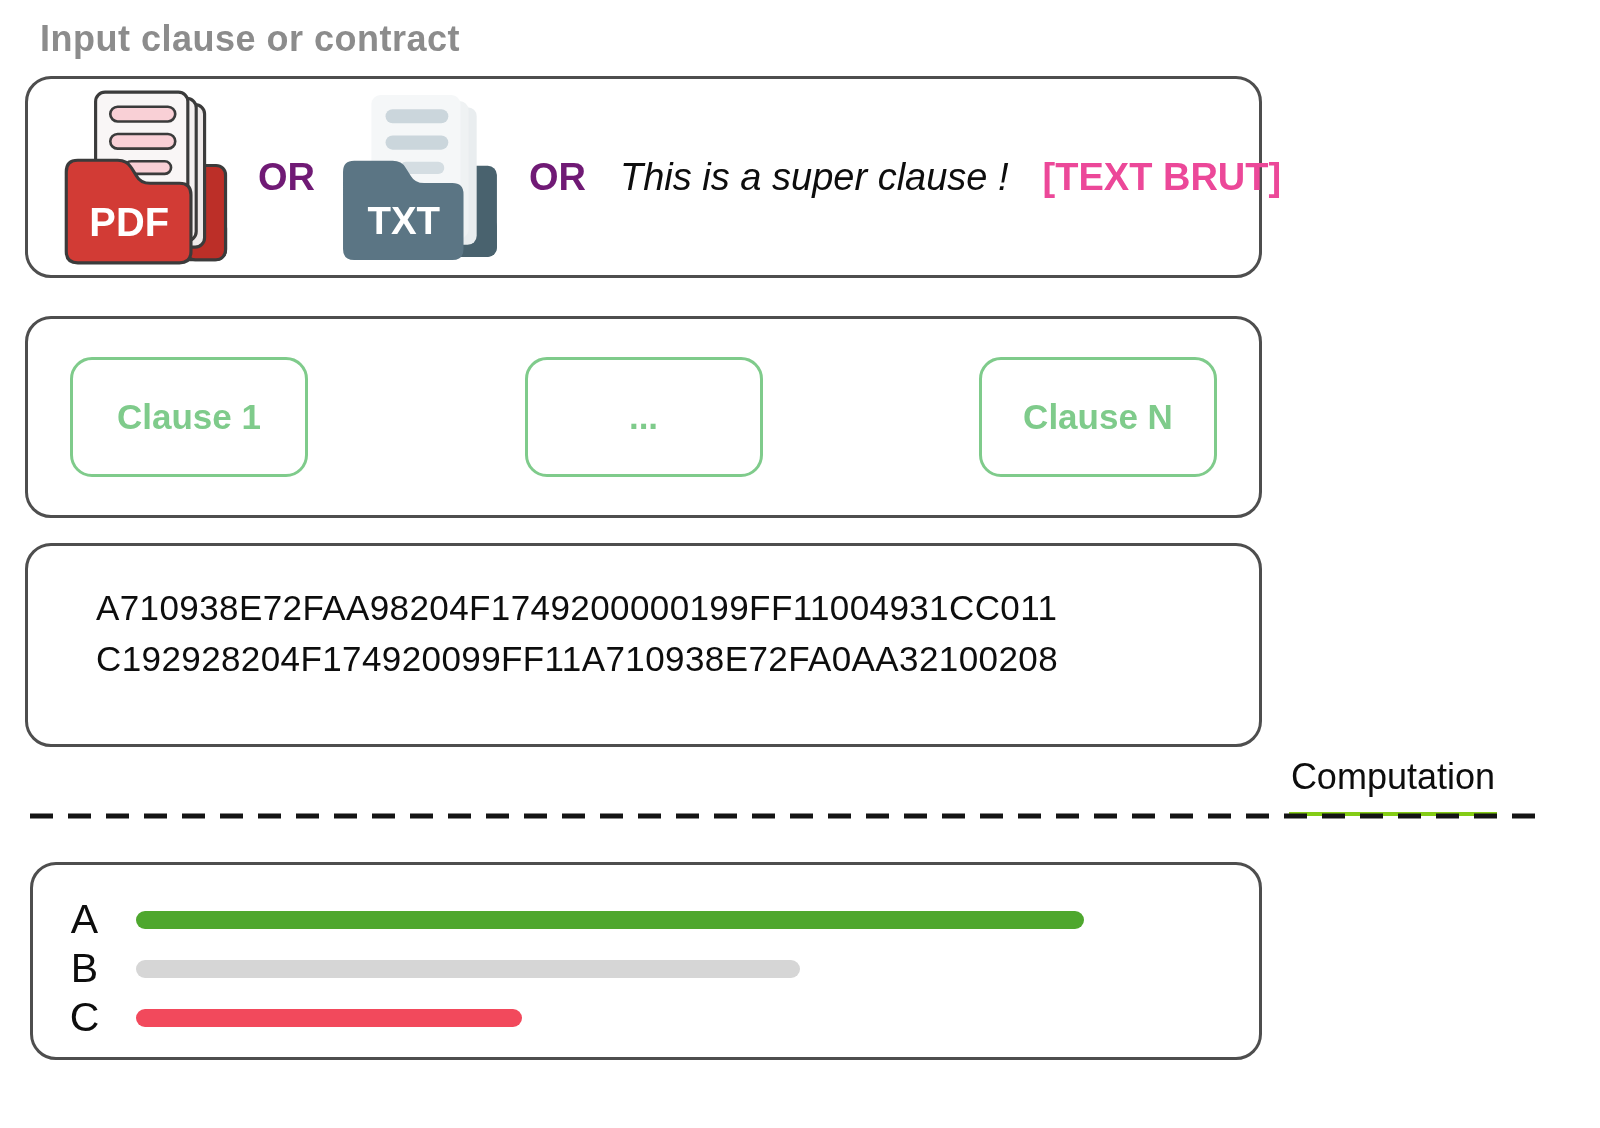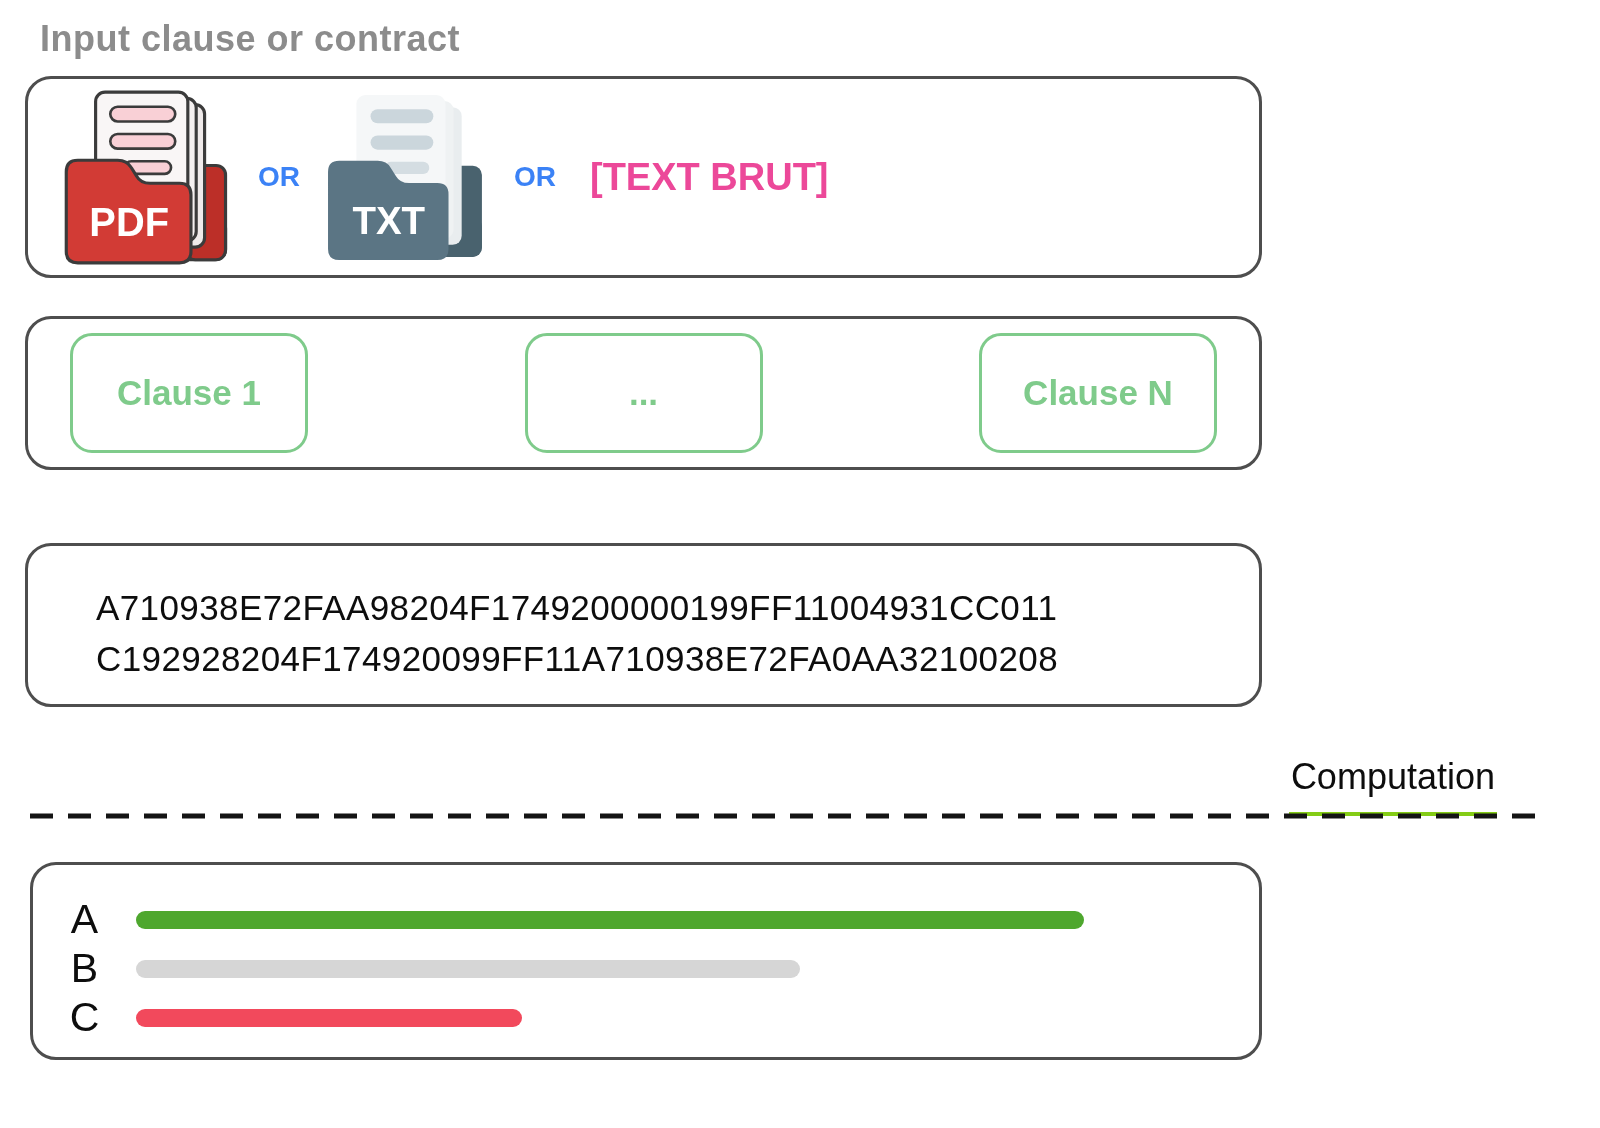--- a/index.html
+++ b/index.html
@@ -5,31 +5,31 @@
   * { margin:0; padding:0; box-sizing:border-box; }
   html,body { width:1600px; height:1128px; background:#ffffff; font-family:"Liberation Sans", sans-serif; color:#111; overflow:hidden; }
   .abs { position:absolute; }
 
   .page-title { left:40px; top:18px; font-size:36px; font-weight:700; color:#8c8c8c; letter-spacing:0.5px; }
 
   .panel { border:3px solid #4e4e4e; border-radius:26px; background:#fff; }
 
   
   .input-box { left:25px; top:76px; width:1237px; height:202px; display:flex; align-items:center; padding:0 26px 0 36px; gap:26px; }
-  .or-label { font-size:28px; font-weight:800; color:#3b82f6; }
+  .or-label { font-size:38px; font-weight:800; color:#701a75; }
   .example-text { font-size:38px; font-style:italic; color:#0d0d0d; margin-left:8px; white-space:nowrap; }
   .raw-tag { font-size:38px; font-weight:800; color:#ec4899; margin-left:8px; white-space:nowrap; }
   .file-icon { flex:0 0 auto; }
 
   
-  .clauses-box { left:25px; top:316px; width:1237px; height:154px; display:flex; align-items:center; justify-content:space-between; padding:12px 42px; }
+  .clauses-box { left:25px; top:316px; width:1237px; height:202px; display:flex; align-items:center; justify-content:space-between; padding:12px 42px; }
   .clause-chip { width:238px; height:120px; border:3px solid #7fcb8b; border-radius:22px; color:#7fcb8b; font-weight:800; font-size:35px; display:flex; align-items:center; justify-content:center; background:#fff; }
 
   
-  .hash-box { left:25px; top:543px; width:1237px; height:164px; padding:36px 0 0 68px; }
+  .hash-box { left:25px; top:543px; width:1237px; height:204px; padding:36px 0 0 68px; }
   .hash-line { font-size:35px; line-height:51px; letter-spacing:0.4px; color:#0d0d0d; white-space:nowrap; }
 
   
   .computation-label { top:756px; right:103px; font-size:36px; color:#0d0d0d; border-bottom:4px solid #84cc16; padding:0 2px 14px 2px; }
   .dashed-line { left:30px; top:810px; width:1512px; height:12px; }
 
   
   .results-box { left:30px; top:862px; width:1232px; height:198px; padding-top:30px; }
   .bar-row { display:flex; align-items:center; height:49px; }
   .bar-label { width:103px; text-align:center; font-size:41px; color:#0d0d0d; line-height:1; }
@@ -66,20 +66,21 @@
     <rect x="30" y="2" width="88" height="136" rx="9" fill="#F5F7F8"></rect>
     <rect x="44" y="16" width="62" height="14" rx="7" fill="#CBD6DC"></rect>
     <rect x="44" y="42" width="62" height="14" rx="7" fill="#CBD6DC"></rect>
     <rect x="58" y="68" width="44" height="12" rx="6" fill="#D4DDE2"></rect>
     <path d="M2,78 q0,-11 11,-11 h38 q9,0 13,7 l5,8 q4,7 13,7 h28 q11,0 11,11 v54 q0,11 -11,11 H13 q-11,0 -11,-11 z" fill="#5B7584"></path>
     <text x="62" y="139" text-anchor="middle" font-family="Liberation Sans, sans-serif" font-weight="bold" font-size="38" fill="#ffffff">TXT</text>
   </svg>
 
   <span class="or-label">OR</span>
 
+  <span class="example-text">This is a super clause !</span>
   <span class="raw-tag">[TEXT BRUT]</span>
 </div>
 
 <div class="abs panel clauses-box">
   <div class="clause-chip">Clause 1</div>
   <div class="clause-chip">...</div>
   <div class="clause-chip">Clause N</div>
 </div>
 
 <div class="abs panel hash-box">

